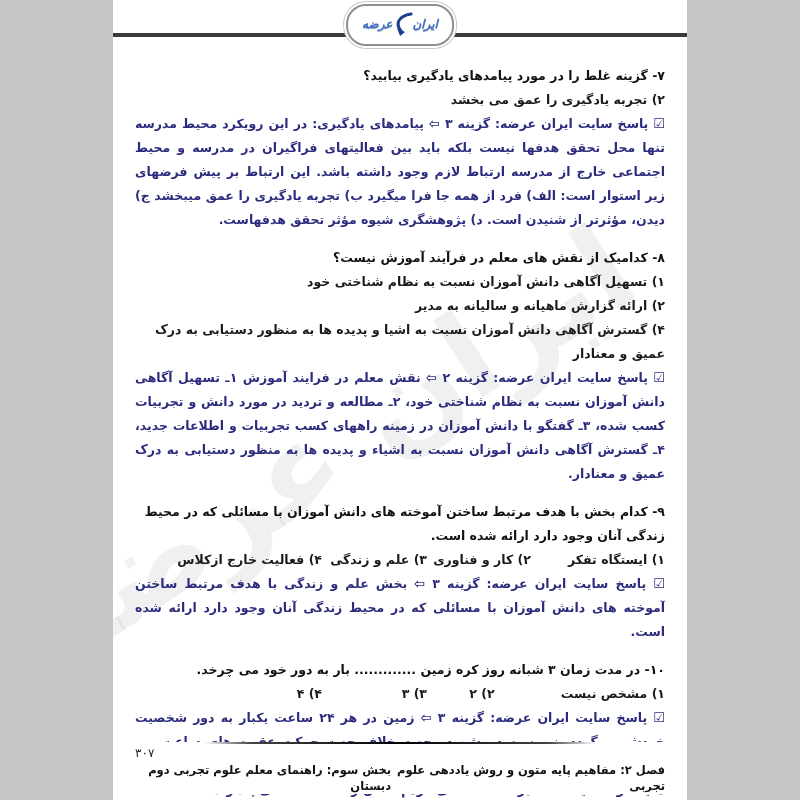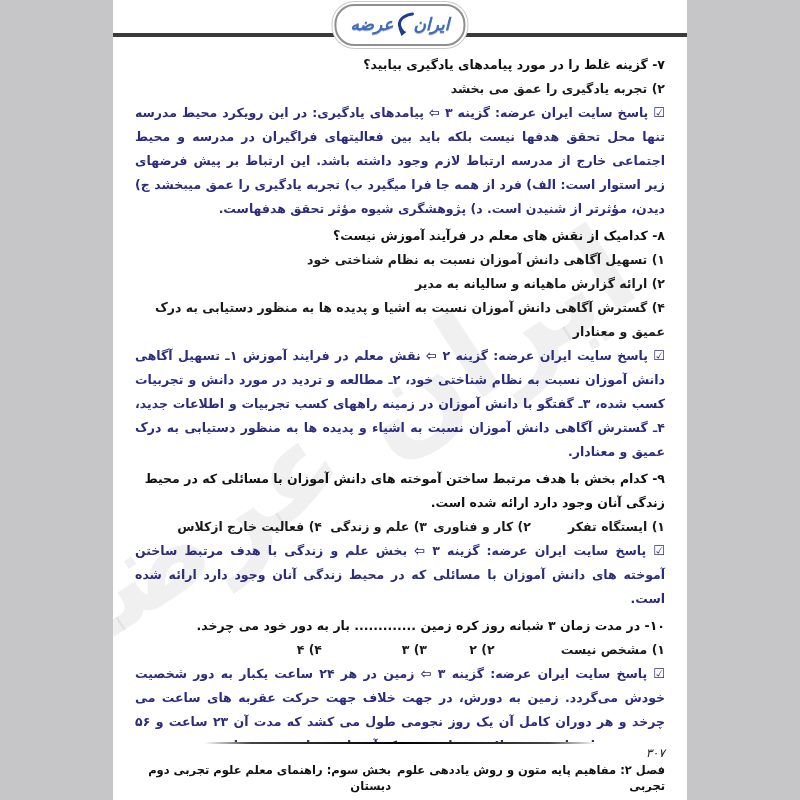--- a/index.html
+++ b/index.html
@@ -33,36 +33,36 @@
     background:#fff;
     border:2px solid #8f8f8f;
     box-shadow:0 0 0 2px #fff,0 0 0 3px #c9c9c9;
     border-radius:20px;
     padding:5px 14px 7px 14px;
     display:flex;align-items:center;gap:2px;
     direction:rtl;
     z-index:3;
   }
   .logo-word{
-    font-size:17px;font-weight:bold;font-style:italic;
+    font-size:12px;font-weight:bold;font-style:italic;
     color:var(--logo-blue);
     text-shadow:0 1px 0 rgba(30,60,130,.35);
     letter-spacing:-1px;
     line-height:1;
   }
   .logo-arrow-svg{display:block;margin:0 -3px;}
   
   .content{
     direction:rtl;
     position:relative;z-index:1;
     padding:0 22px;
     color:#1a1a1a;
     font-size:12.5px;font-weight:bold;
   }
-  .q{margin-top:3px;}
+  .q{margin-top:14px;}
   .q-title{
     font-size:12.5px;font-weight:bold;color:#111;
     line-height:24px;text-align:right;
   }
   .opts{line-height:24px;}
   .opts.grid2{display:grid;grid-template-columns:218px 1fr;}
   .opts.stack > span{display:block;}
   .opts.row{display:flex;}
   .opts.row .o1{width:128px;}
   .opts.row .o2{width:110px;text-align:center;}
@@ -91,22 +91,22 @@
   .footer{
     position:absolute;left:22px;right:22px;bottom:6px;z-index:2;
     background:#fff;
   }
   .footer-divider{
     height:2.5px;width:74%;margin:0 auto;
     background:linear-gradient(90deg,rgba(0,0,0,0) 0%,#444 12%,#000 50%,#444 88%,rgba(0,0,0,0) 100%);
     border-radius:2px;
   }
   .page-number{
-    text-align:right;font-size:12px;color:#222;
-    line-height:18px;letter-spacing:2px;font-style:italic;
+    text-align:left;font-size:12px;color:#222;
+    line-height:18px;letter-spacing:2px;
   }
   .footer-row{
     direction:rtl;
     display:flex;justify-content:space-between;
     font-size:11.5px;font-weight:bold;color:#111;
     line-height:16px;
   }
 </style>
 </head>
 <body>

